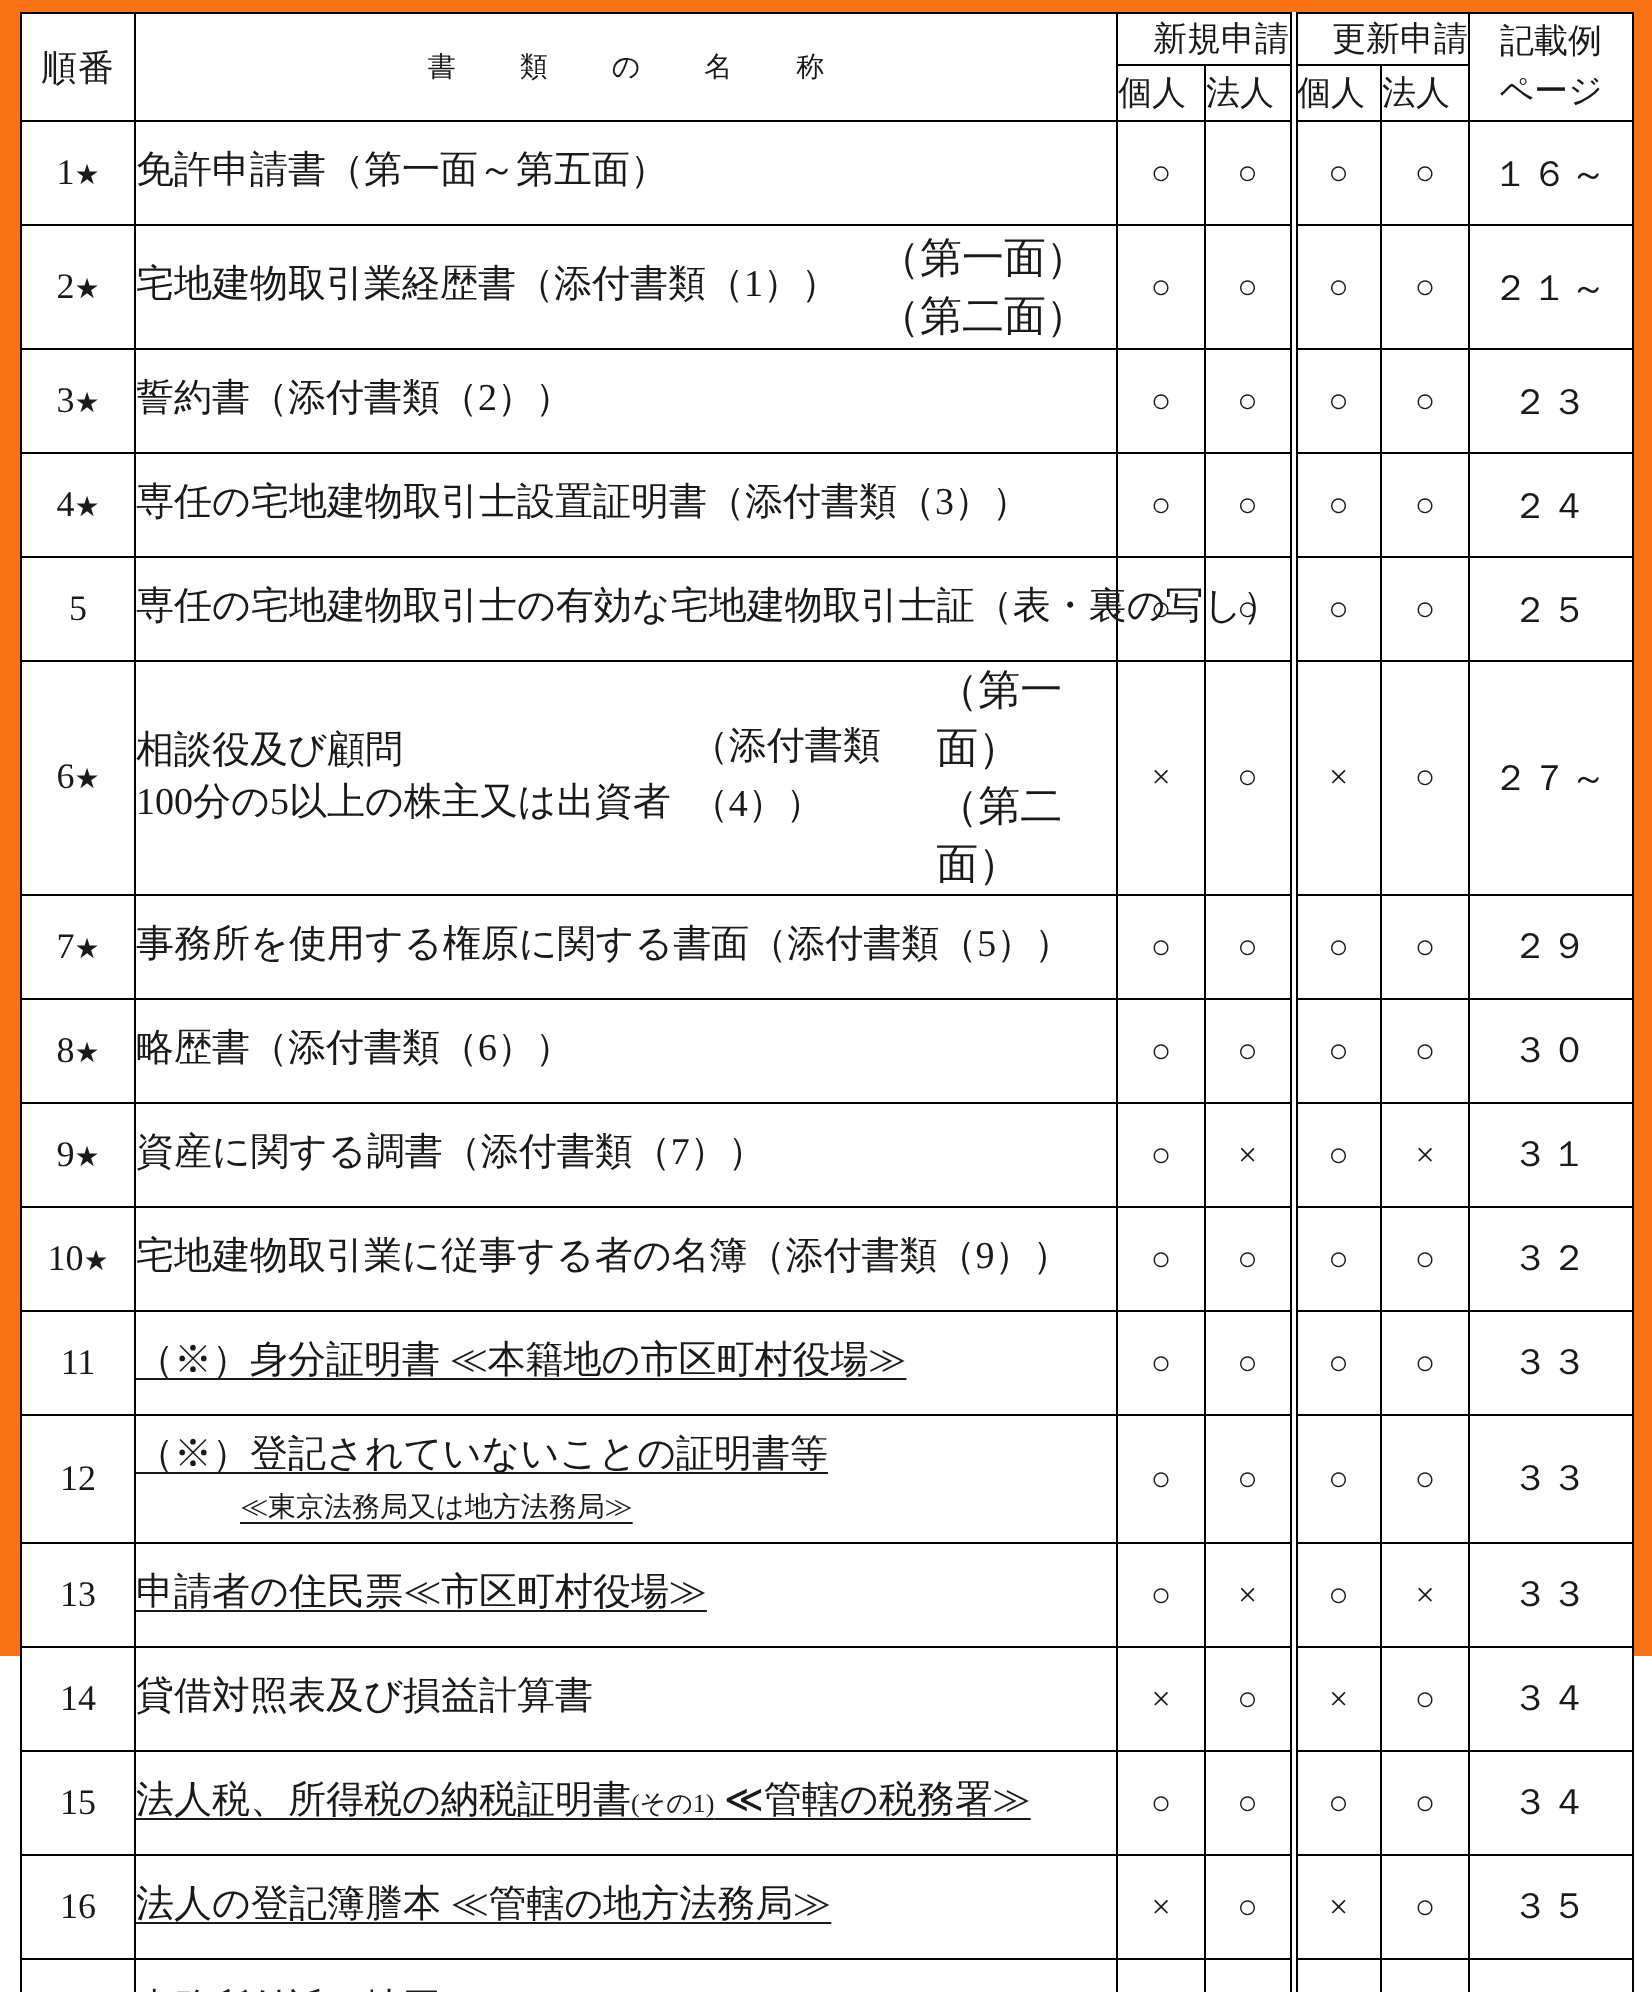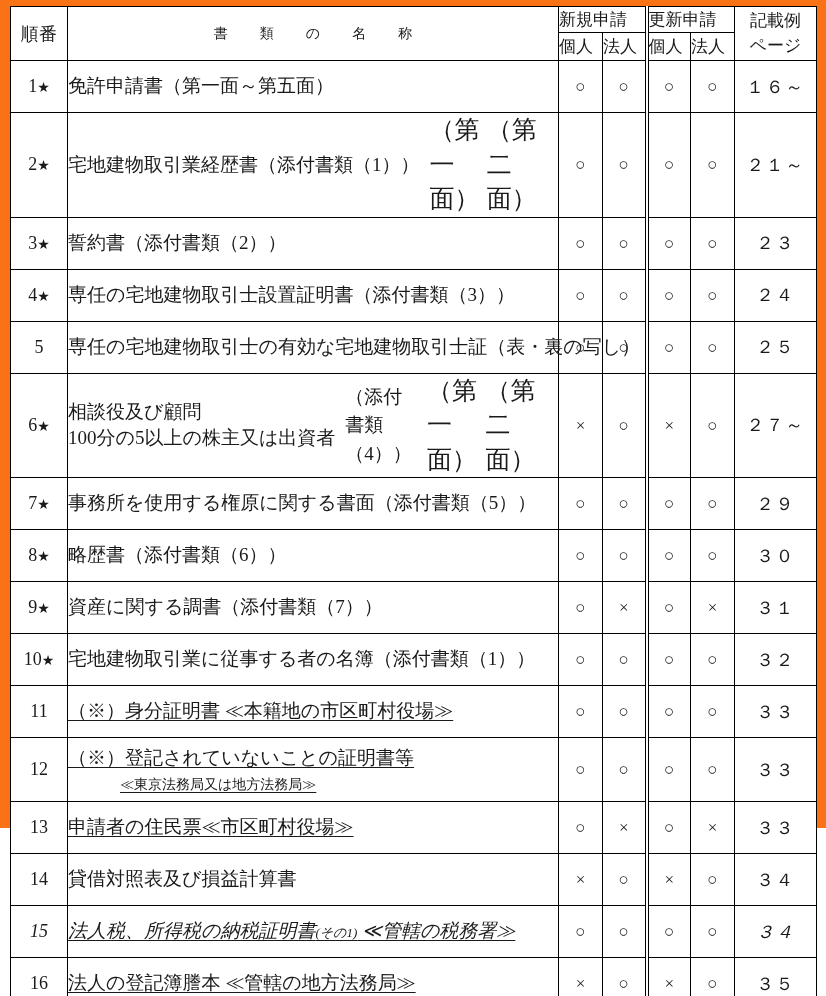--- a/index.html
+++ b/index.html
@@ -52,21 +52,21 @@
     text-align: center;
     font-size: 18px;
     letter-spacing: 0.5px;
   }
   .hd-name {
     font-size: 14px;
     letter-spacing: 9px;
     text-indent: 9px;
   }
   .hd-group {
-    text-align: left;
+    text-align: right;
     font-size: 17px;
     height: 25px;
     line-height: 24px;
     letter-spacing: 0px;
   }
   .hd-sub {
     text-align: left;
     font-size: 17px;
     height: 27px;
     line-height: 26px;
@@ -115,23 +115,23 @@
   }
   .name-main { flex: 0 0 auto; }
   .name-spacer { flex: 1 1 auto; min-width: 10px; }
   .two-line {
     display: flex;
     flex-direction: column;
     line-height: 1.38;
   }
   .faces {
     display: flex;
-    flex-direction: row;
+    flex-direction: column;
     line-height: 1.38;
-    font-size: 25px;
+    font-size: 21px;
     padding-right: 14px;
   }
   .attach-inline {
     font-size: 19px;
     padding-right: 6px;
   }
   .ul { text-decoration: underline; text-underline-offset: 3px; }
   .small-note {
     font-size: 14px;
     display: block;
@@ -305,21 +305,21 @@
           <td class="mark"><span class="mark-circle">○</span></td>
           <td class="mark"><span class="mark-cross">×</span></td>
           <td class="mark sep-left"><span class="mark-circle">○</span></td>
           <td class="mark"><span class="mark-cross">×</span></td>
           <td class="page">３１</td>
         </tr>
         <tr style="height: 52px;">
           <td class="seq"><span>10</span><span class="star">★</span></td>
           <td class="name">
             <div class="name-row">
-              <div class="name-main"><span>宅地建物取引業に従事する者の名簿（添付書類（1））</span></div>
+              <div class="name-main"><span>宅地建物取引業に従事する者の名簿（添付書類（9））</span></div>
             </div>
           </td>
           <td class="mark"><span class="mark-circle">○</span></td>
           <td class="mark"><span class="mark-circle">○</span></td>
           <td class="mark sep-left"><span class="mark-circle">○</span></td>
           <td class="mark"><span class="mark-circle">○</span></td>
           <td class="page">３２</td>
         </tr>
         <tr style="height: 52px; padding-left: 31px;">
           <td class="seq"><span>11</span></td>
@@ -366,21 +366,21 @@
             <div class="name-row">
               <div class="name-main"><span>貸借対照表及び損益計算書</span></div>
             </div>
           </td>
           <td class="mark"><span class="mark-cross">×</span></td>
           <td class="mark"><span class="mark-circle">○</span></td>
           <td class="mark sep-left"><span class="mark-cross">×</span></td>
           <td class="mark"><span class="mark-circle">○</span></td>
           <td class="page">３４</td>
         </tr>
-        <tr style="height: 52px; font-style: italic;">
+        <tr style="height: 52px;">
           <td class="seq"><span>15</span></td>
           <td class="name">
             <div class="name-row">
               <div class="name-main"><span class="ul"><span>法人税、所得税の納税証明書</span><span class="tiny">(その1)</span><span> ≪管轄の税務署≫</span></span></div>
             </div>
           </td>
           <td class="mark"><span class="mark-circle">○</span></td>
           <td class="mark"><span class="mark-circle">○</span></td>
           <td class="mark sep-left"><span class="mark-circle">○</span></td>
           <td class="mark"><span class="mark-circle">○</span></td>

